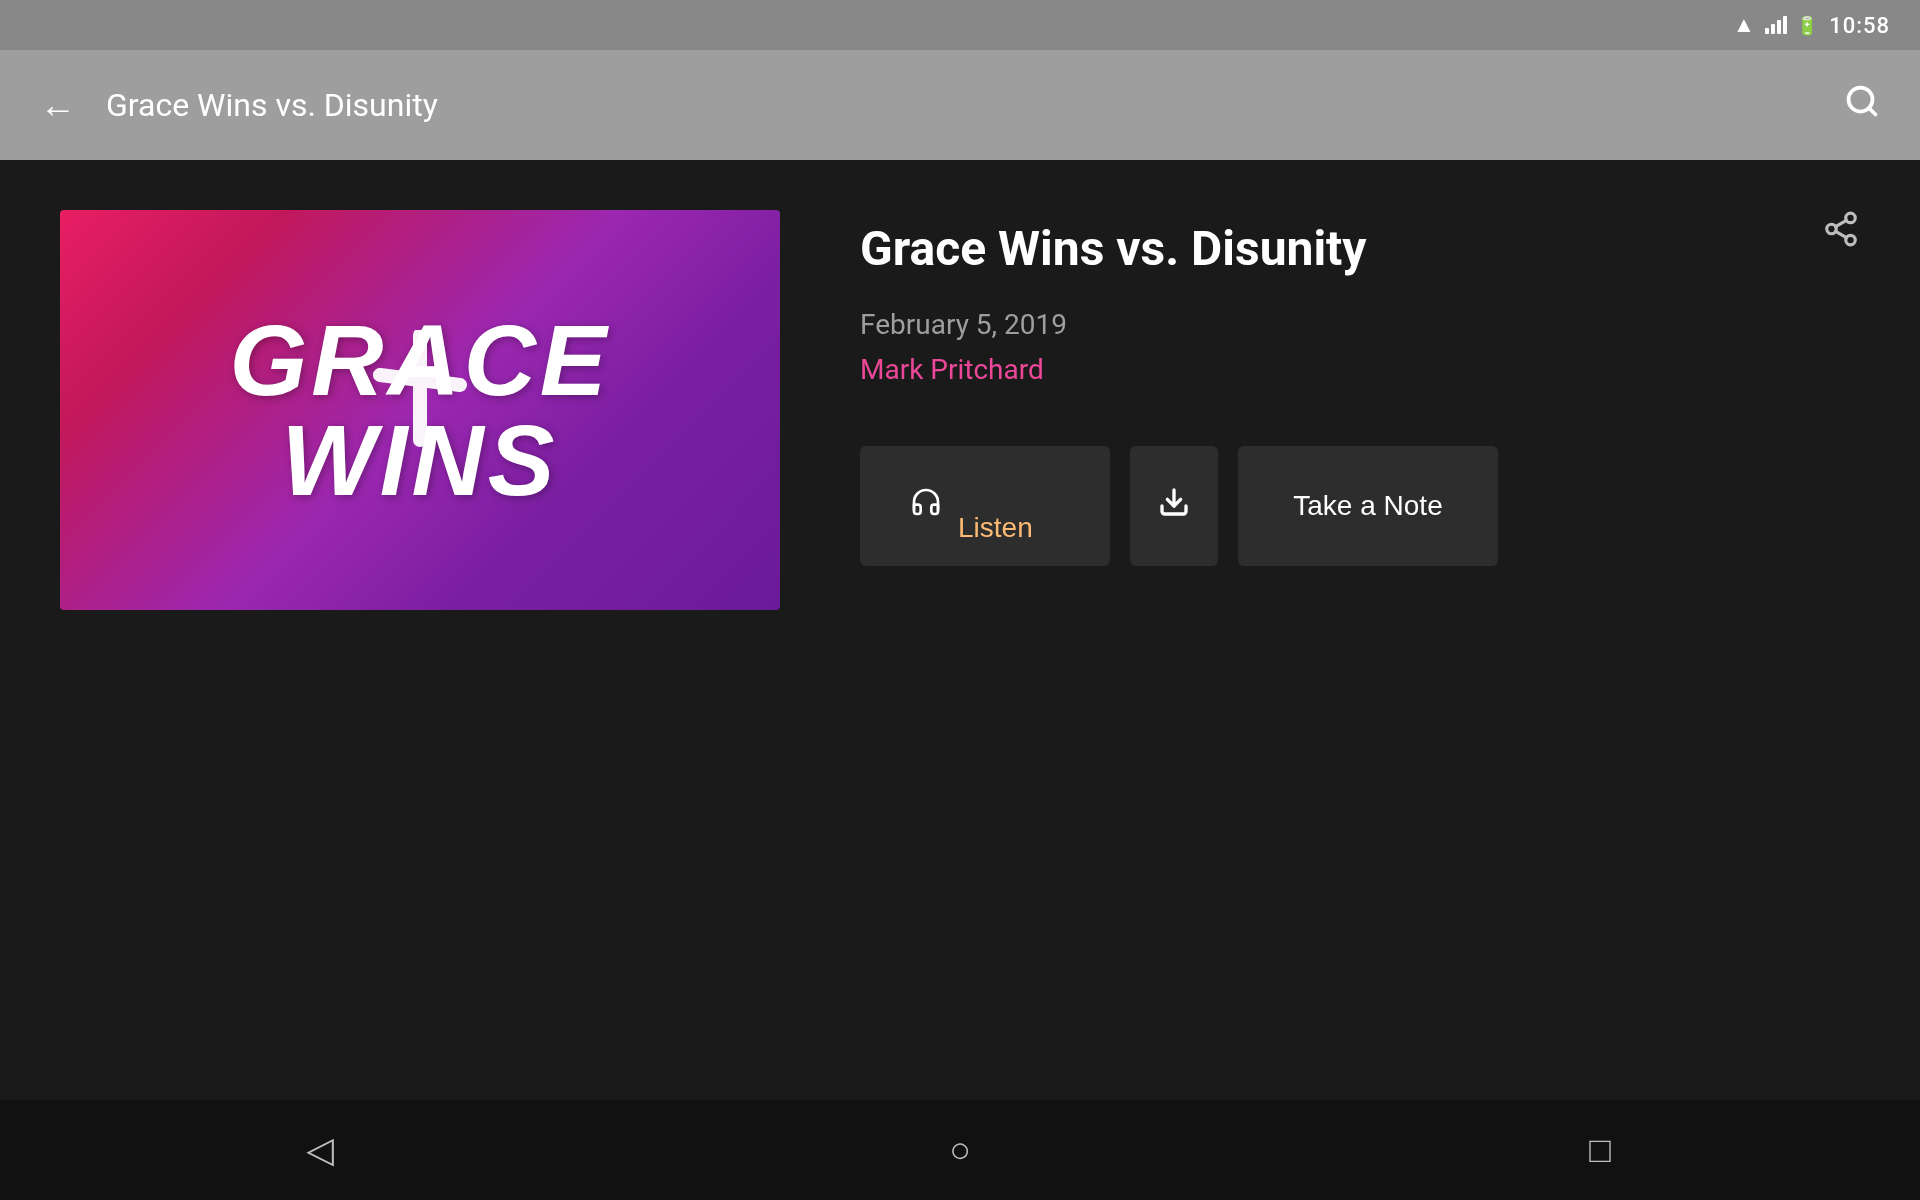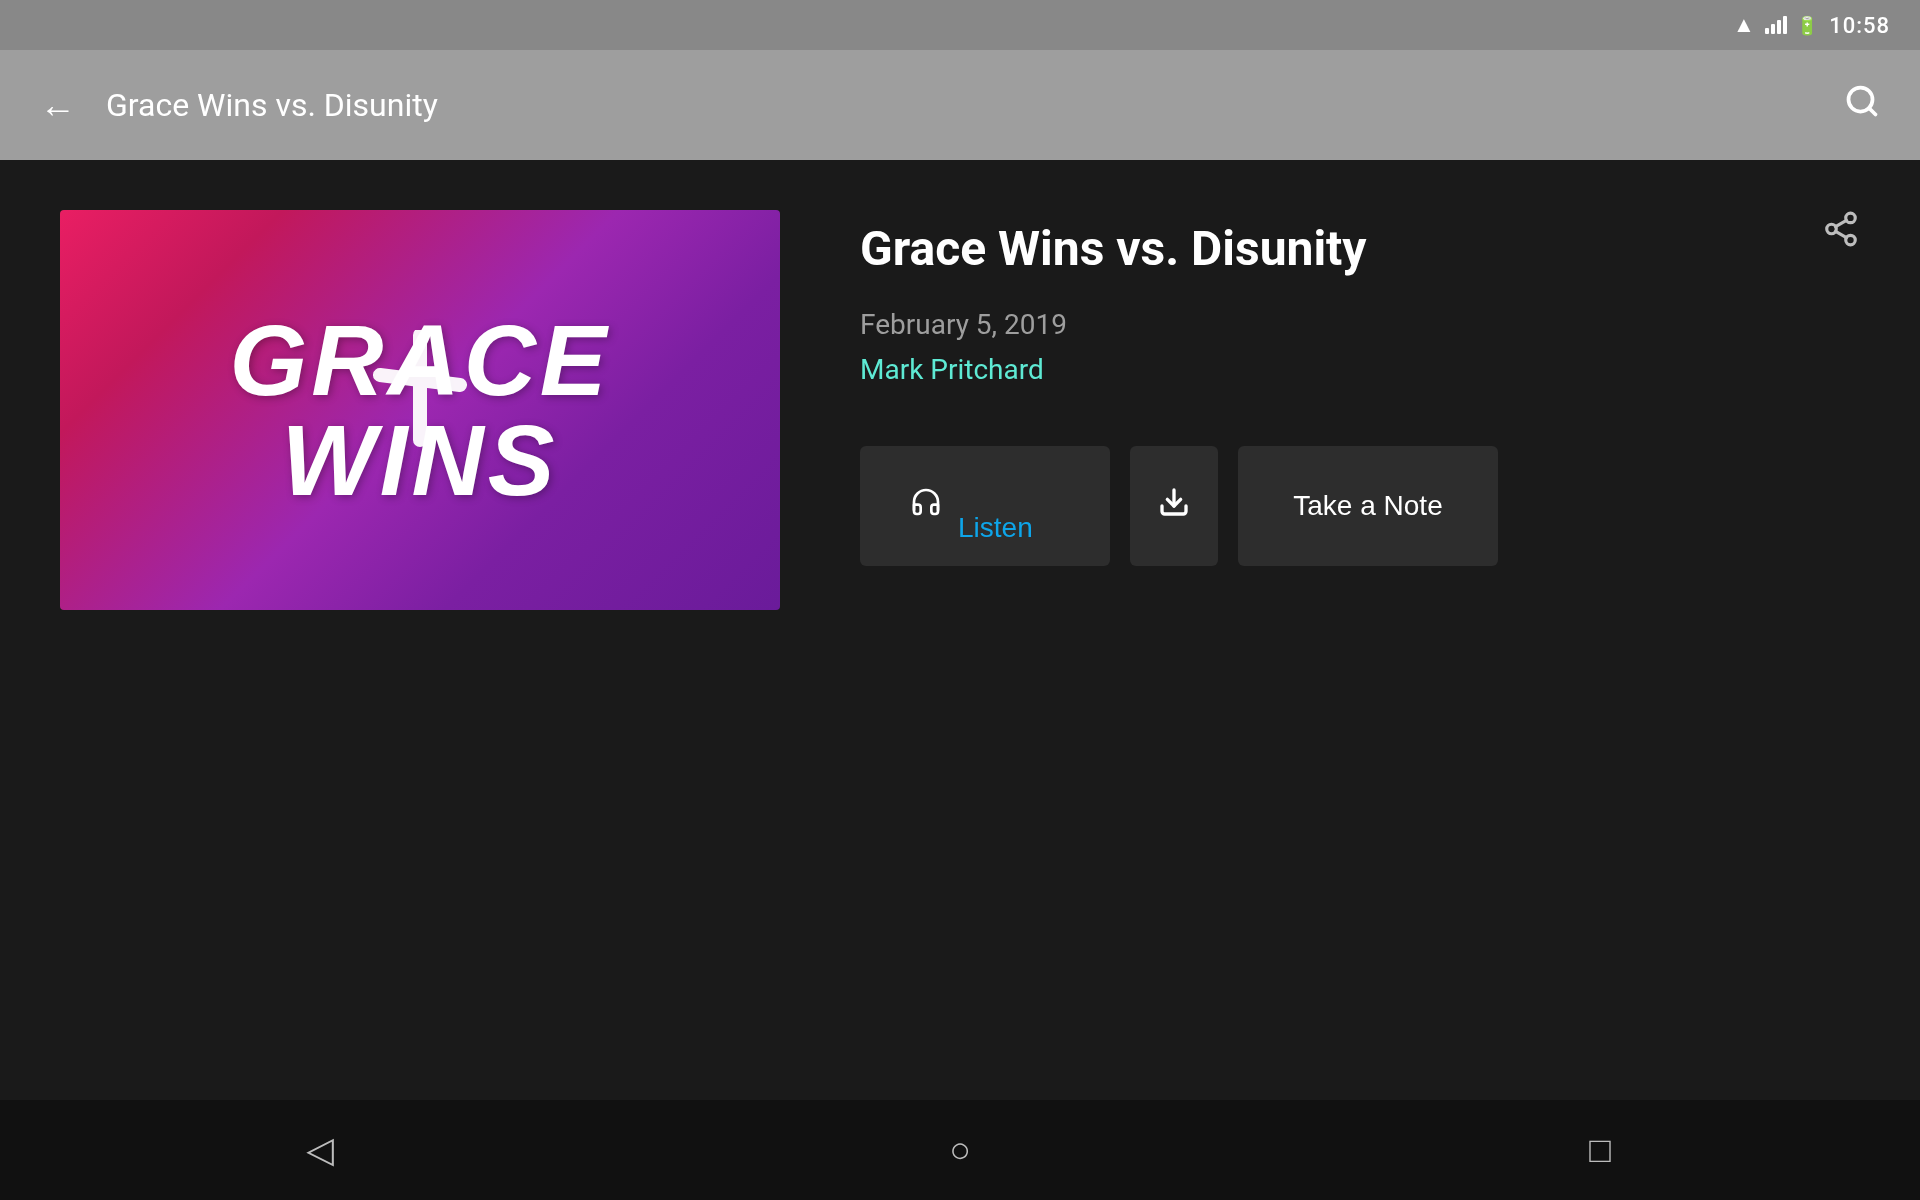--- a/index.html
+++ b/index.html
@@ -144,21 +144,21 @@
       font-weight: 700;
       line-height: 1.2;
       margin-bottom: 30px;
     }
     .sermon-date {
       color: #9e9e9e;
       font-size: 28px;
       margin-bottom: 12px;
     }
     .sermon-author {
-      color: #5eead4;
+      color: #ec4899;
       font-size: 28px;
       margin-bottom: 60px;
     }
 
     
     .action-buttons {
       display: flex;
       gap: 20px;
     }
     .listen-btn {
@@ -170,21 +170,21 @@
       align-items: center;
       gap: 16px;
       cursor: pointer;
       min-width: 250px;
     }
     .listen-btn-icon {
       color: white;
       font-size: 28px;
     }
     .listen-btn-text {
-      color: #0ea5e9;
+      color: #fdba74;
       font-size: 28px;
       font-weight: 400;
       margin-top: 44px;
     }
     .download-btn {
       background: #2d2d2d;
       border: none;
       border-radius: 6px;
       padding: 22px 28px;
       display: flex;

